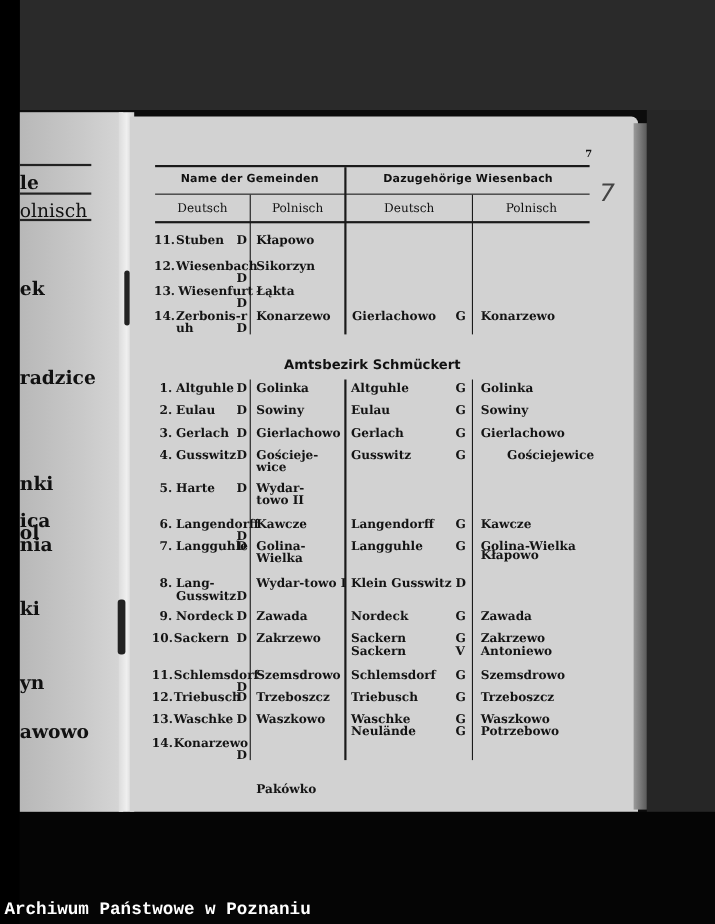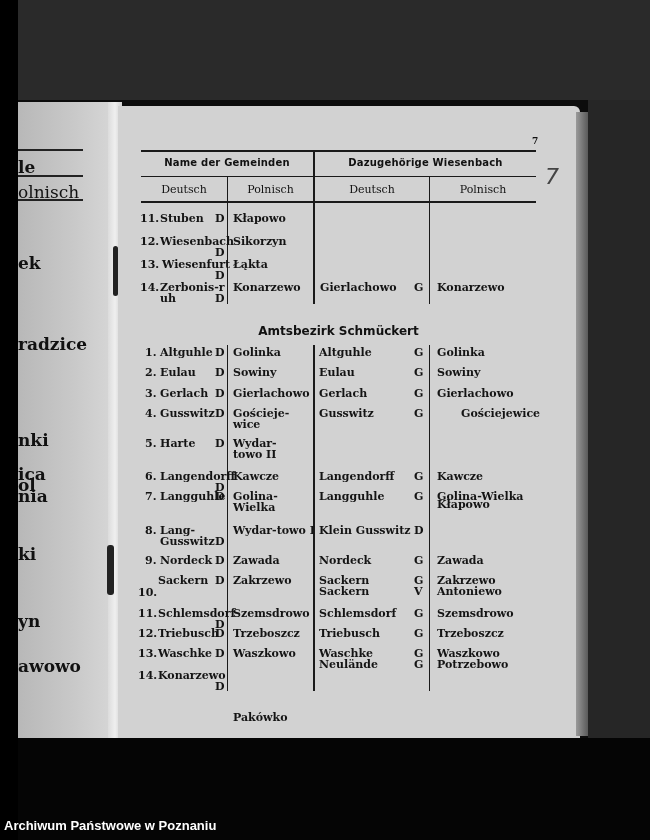--- a/index.html
+++ b/index.html
@@ -21,21 +21,21 @@
 
   .hrule { position:absolute; left:141px; width:395px; background:#1a1a1a; }
   .vline { position:absolute; background:#1a1a1a; width:1px; }
 
   .h-group { position:absolute; top:157px; font-family:"DejaVu Sans", sans-serif; font-weight:bold; font-size:10px; color:#111; letter-spacing:0.2px; text-align:center; }
   .h-sub { position:absolute; top:183px; font-size:11px; color:#111; text-align:center; }
 
   .row { position:absolute; font-size:11px; font-weight:bold; color:#141414; white-space:nowrap; line-height:11px; }
   .section { position:absolute; left:141px; width:395px; top:324px; text-align:center; font-family:"DejaVu Sans", sans-serif; font-weight:bold; font-size:12px; color:#111; }
 
-  .caption { position:absolute; left:4px; top:818px; font-family:Liberation Sans, sans-serif; font-size:13px; color:#fff; font-weight:bold; }
+  .caption { position:absolute; left:4px; top:818px; font-family:Liberation Mono, monospace; font-size:16px; color:#fff; font-weight:bold; }
   .clip { position:absolute; background:#222; border-radius:3px; }
 </style>
 </head>
 <body>
 
 <div class="topbg"></div>
 <div class="leftblack"></div>
 <div class="rightbg"></div>
 <div class="bottombg"></div>
 
@@ -185,21 +185,21 @@
     <div>
       <span class="row" style="left: 145px; top: 555px;">9.</span>
       <span class="row" style="left: 160px; top: 555px;">Nordeck</span>
       <span class="row" style="left: 215px; top: 555px;">D</span>
       <span class="row" style="left: 233px; top: 555px;">Zawada</span>
       <span class="row" style="left: 319px; top: 555px;">Nordeck</span>
       <span class="row" style="left: 414px; top: 555px;">G</span>
       <span class="row" style="left: 437px; top: 555px;">Zawada</span>
     </div>
     <div>
-      <span class="row" style="left: 138px; top: 575px; margin-top: 12px;">10.</span>
+      <span class="row" style="left: 138px; top: 575px;">10.</span>
       <span class="row" style="left: 158px; top: 575px;">Sackern</span>
       <span class="row" style="left: 215px; top: 575px;">D</span>
       <span class="row" style="left: 233px; top: 575px;">Zakrzewo</span>
       <span class="row" style="left: 319px; top: 575px;">Sackern</span>
       <span class="row" style="left: 414px; top: 575px;">G</span>
       <span class="row" style="left: 437px; top: 575px;">Zakrzewo</span>
       <span class="row" style="left: 319px; top: 586px;">Sackern</span>
       <span class="row" style="left: 414px; top: 586px;">V</span>
       <span class="row" style="left: 437px; top: 586px;">Antoniewo</span>
     </div>

